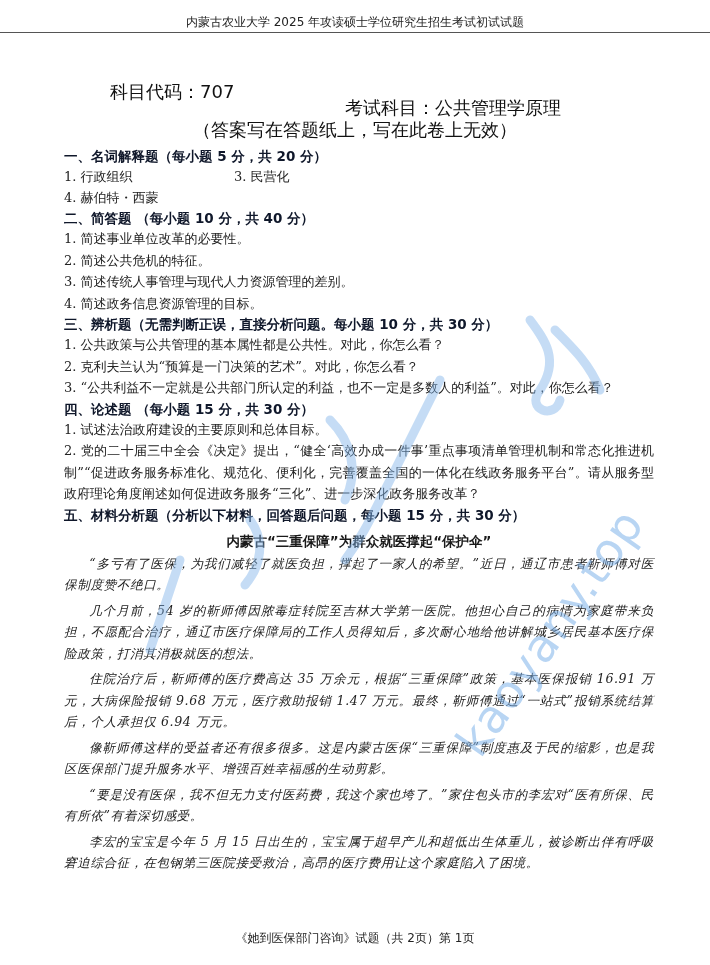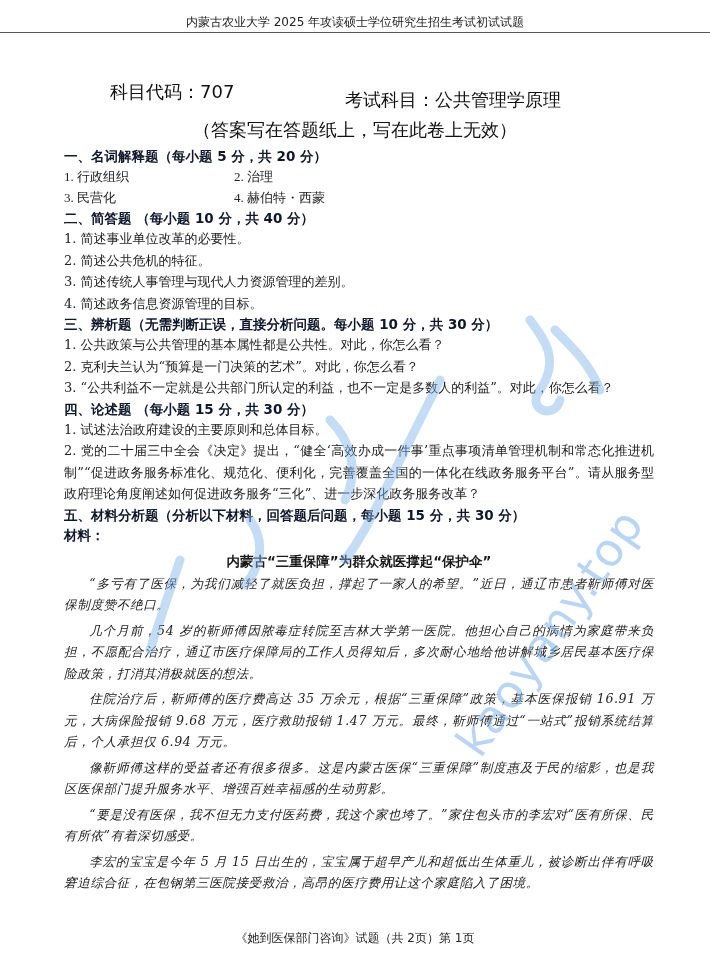--- a/index.html
+++ b/index.html
@@ -17,35 +17,35 @@
   .header-rule {
     position: absolute; top: 32px; left: 0; width: 710px; height: 0;
     border-top: 1px solid #555;
   }
   .subject-line {
     position: absolute; top: 80px; left: 110px; width: 520px;
     font-family: "DejaVu Sans", "Liberation Sans", sans-serif;
     font-size: 18px; color: #111;
   }
   .subject-line .code { position: absolute; left: 0; top: 0; }
-  .subject-line .name { position: absolute; left: 235px; top: 8px; }
+  .subject-line .name { position: absolute; left: 235px; top: 16px; }
   .notice {
     position: absolute; top: 118px; left: 0; width: 710px; text-align: center;
     font-family: "DejaVu Sans", "Liberation Sans", sans-serif;
     font-size: 18px; color: #111;
   }
   .content {
     position: absolute; top: 146px; left: 64px; width: 590px;
   }
   .sec-title {
     font-family: "DejaVu Sans", "Liberation Sans", sans-serif;
     font-weight: bold; font-size: 13.5px; line-height: 20px; margin: 0; color: #0f172a;
   }
   .q { font-size: 13px; line-height: 21.5px; margin: 0; color: #222; }
-  .grid2 { display: grid; grid-template-columns: 170px 200px; font-family: Liberation Serif, serif; }
+  .grid2 { display: grid; grid-template-columns: 170px 200px; }
   .grid2 .q { line-height: 21px; }
   .material-title {
     font-family: "DejaVu Sans", "Liberation Sans", sans-serif;
     font-weight: bold; font-size: 13.5px; text-align: center; margin: 6px 0 2px 0; line-height: 20px;
   }
   .para {
     font-family: "DejaVu Serif", "Liberation Serif", serif;
     font-size: 12.6px; line-height: 21.5px; margin: 0 0 4px 0; text-indent: 2em;
     letter-spacing: 0.6px; text-align: justify; color: #222; font-style: italic;
   }
@@ -75,42 +75,40 @@
     <span class="code">科目代码：707</span>
     <span class="name">考试科目：公共管理学原理</span>
   </div>
   <div class="notice">（答案写在答题纸上，写在此卷上无效）</div>
 
   <div class="content">
 
     <p class="sec-title">一、名词解释题（每小题 5 分，共 20 分）</p>
     <div class="grid2">
       <p class="q">1. 行政组织</p>
-      <p class="q">2. 治理</p>
       <p class="q">3. 民营化</p>
       <p class="q">4. 赫伯特・西蒙</p>
     </div>
 
     <p class="sec-title">二、简答题 （每小题 10 分，共 40 分）</p>
     <p class="q">1. 简述事业单位改革的必要性。</p>
     <p class="q">2. 简述公共危机的特征。</p>
     <p class="q">3. 简述传统人事管理与现代人力资源管理的差别。</p>
     <p class="q">4. 简述政务信息资源管理的目标。</p>
 
     <p class="sec-title">三、辨析题（无需判断正误，直接分析问题。每小题 10 分，共 30 分）</p>
     <p class="q">1. 公共政策与公共管理的基本属性都是公共性。对此，你怎么看？</p>
     <p class="q">2. 克利夫兰认为“预算是一门决策的艺术”。对此，你怎么看？</p>
     <p class="q">3. “公共利益不一定就是公共部门所认定的利益，也不一定是多数人的利益”。对此，你怎么看？</p>
 
     <p class="sec-title">四、论述题 （每小题 15 分，共 30 分）</p>
     <p class="q">1. 试述法治政府建设的主要原则和总体目标。</p>
     <p class="q" style="text-align:justify;">2. 党的二十届三中全会《决定》提出，“健全‘高效办成一件事’重点事项清单管理机制和常态化推进机制”“促进政务服务标准化、规范化、便利化，完善覆盖全国的一体化在线政务服务平台”。请从服务型政府理论角度阐述如何促进政务服务“三化”、进一步深化政务服务改革？</p>
 
     <p class="sec-title">五、材料分析题（分析以下材料，回答题后问题，每小题 15 分，共 30 分）</p>
-    <p class="sec-title">材料：</p>
     <p class="material-title">内蒙古“三重保障”为群众就医撑起“保护伞”</p>
     <p class="para">“多亏有了医保，为我们减轻了就医负担，撑起了一家人的希望。”近日，通辽市患者靳师傅对医保制度赞不绝口。</p>
     <p class="para">几个月前，54 岁的靳师傅因脓毒症转院至吉林大学第一医院。他担心自己的病情为家庭带来负担，不愿配合治疗，通辽市医疗保障局的工作人员得知后，多次耐心地给他讲解城乡居民基本医疗保险政策，打消其消极就医的想法。</p>
     <p class="para">住院治疗后，靳师傅的医疗费高达 35 万余元，根据“三重保障”政策，基本医保报销 16.91 万元，大病保险报销 9.68 万元，医疗救助报销 1.47 万元。最终，靳师傅通过“一站式”报销系统结算后，个人承担仅 6.94 万元。</p>
     <p class="para">像靳师傅这样的受益者还有很多很多。这是内蒙古医保“三重保障”制度惠及于民的缩影，也是我区医保部门提升服务水平、增强百姓幸福感的生动剪影。</p>
     <p class="para">“要是没有医保，我不但无力支付医药费，我这个家也垮了。”家住包头市的李宏对“医有所保、民有所依”有着深切感受。</p>
     <p class="para">李宏的宝宝是今年 5 月 15 日出生的，宝宝属于超早产儿和超低出生体重儿，被诊断出伴有呼吸窘迫综合征，在包钢第三医院接受救治，高昂的医疗费用让这个家庭陷入了困境。</p>
 
   </div>
 

